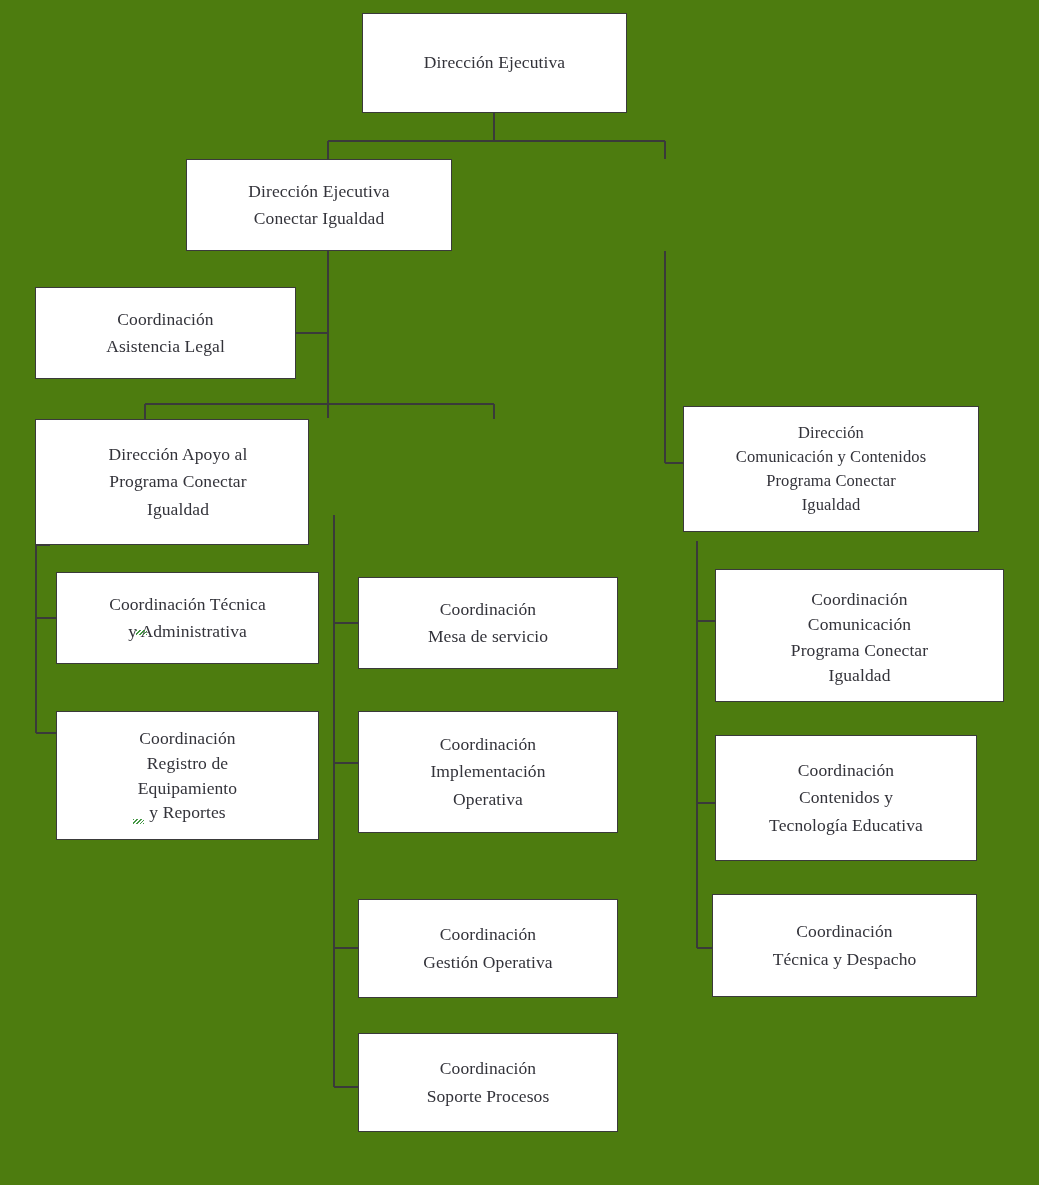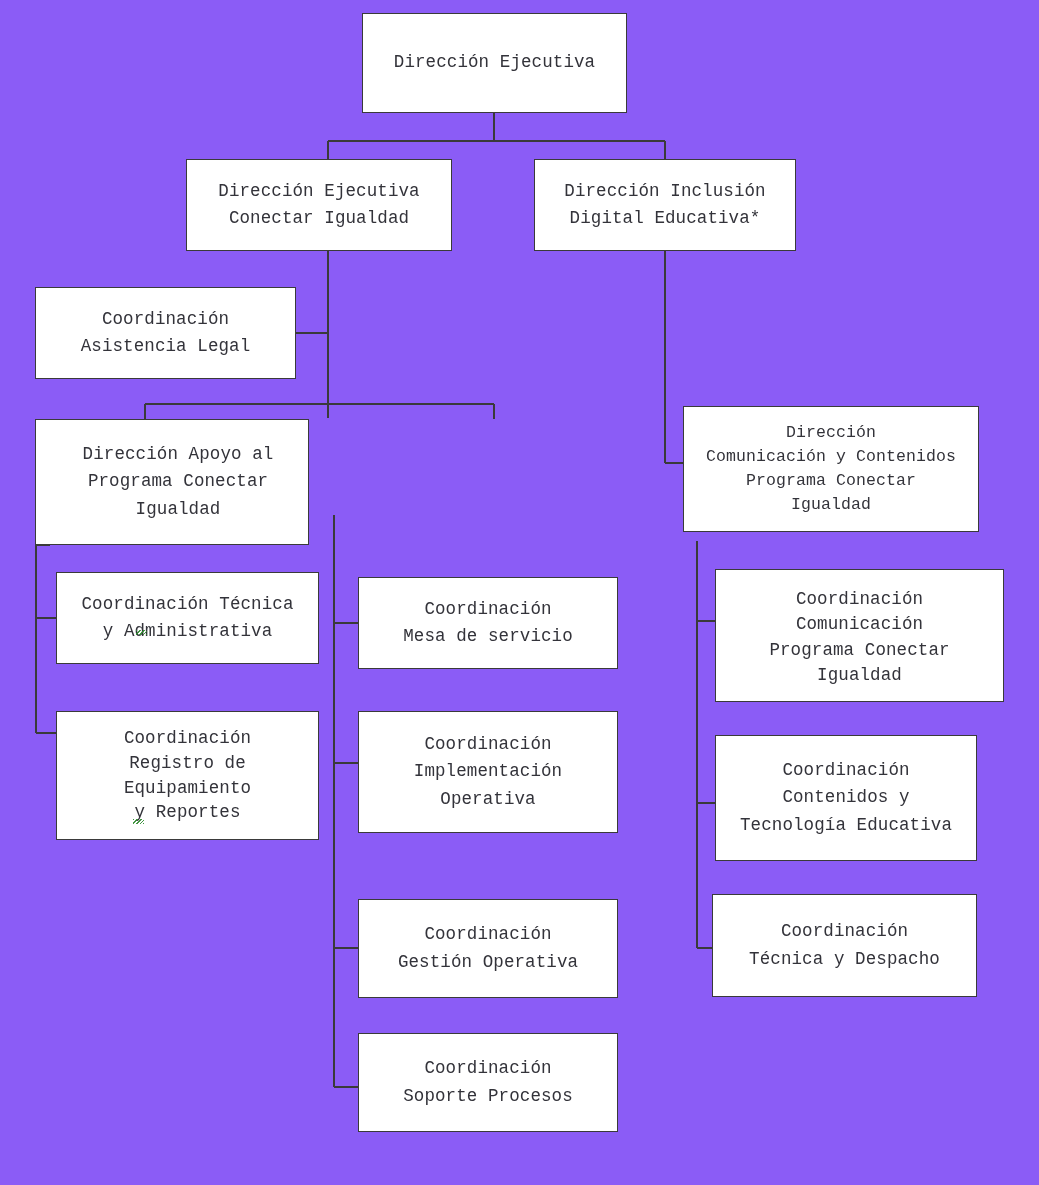--- a/index.html
+++ b/index.html
@@ -5,22 +5,22 @@
 <style>
   html, body {
     margin: 0;
     padding: 0;
     background: #ffffff;
   }
   #chart-root {
     position: relative;
     width: 1039px;
     height: 1185px;
-    background: #8b5cf6;
-    font-family: Liberation Mono, monospace;
+    background: #4d7c0f;
+    font-family: Liberation Serif, serif;
     overflow: hidden;
   }
   #connectors {
     position: absolute;
     left: 0;
     top: 0;
     width: 1039px;
     height: 1185px;
     pointer-events: none;
   }
@@ -110,24 +110,20 @@
 
   <div class="node" style="left:362px; top:13px; width:265px; height:100px;">
     <span class="label">Dirección Ejecutiva</span>
   </div>
 
   <div class="node" style="left:186px; top:159px; width:266px; height:92px;">
     <span class="label">Dirección Ejecutiva
 Conectar Igualdad</span>
   </div>
 
-  <div class="node" style="left:534px; top:159px; width:262px; height:92px;">
-    <span class="label">Dirección Inclusión
-Digital Educativa*</span>
-  </div>
 
   <div class="node" style="left:35px; top:287px; width:261px; height:92px;">
     <span class="label">Coordinación
 Asistencia Legal</span>
   </div>
 
   <div class="node" style="left:35px; top:419px; width:274px; height:126px;padding-left:12px;">
     <span class="label">Dirección Apoyo al
 Programa Conectar
 Igualdad</span>

